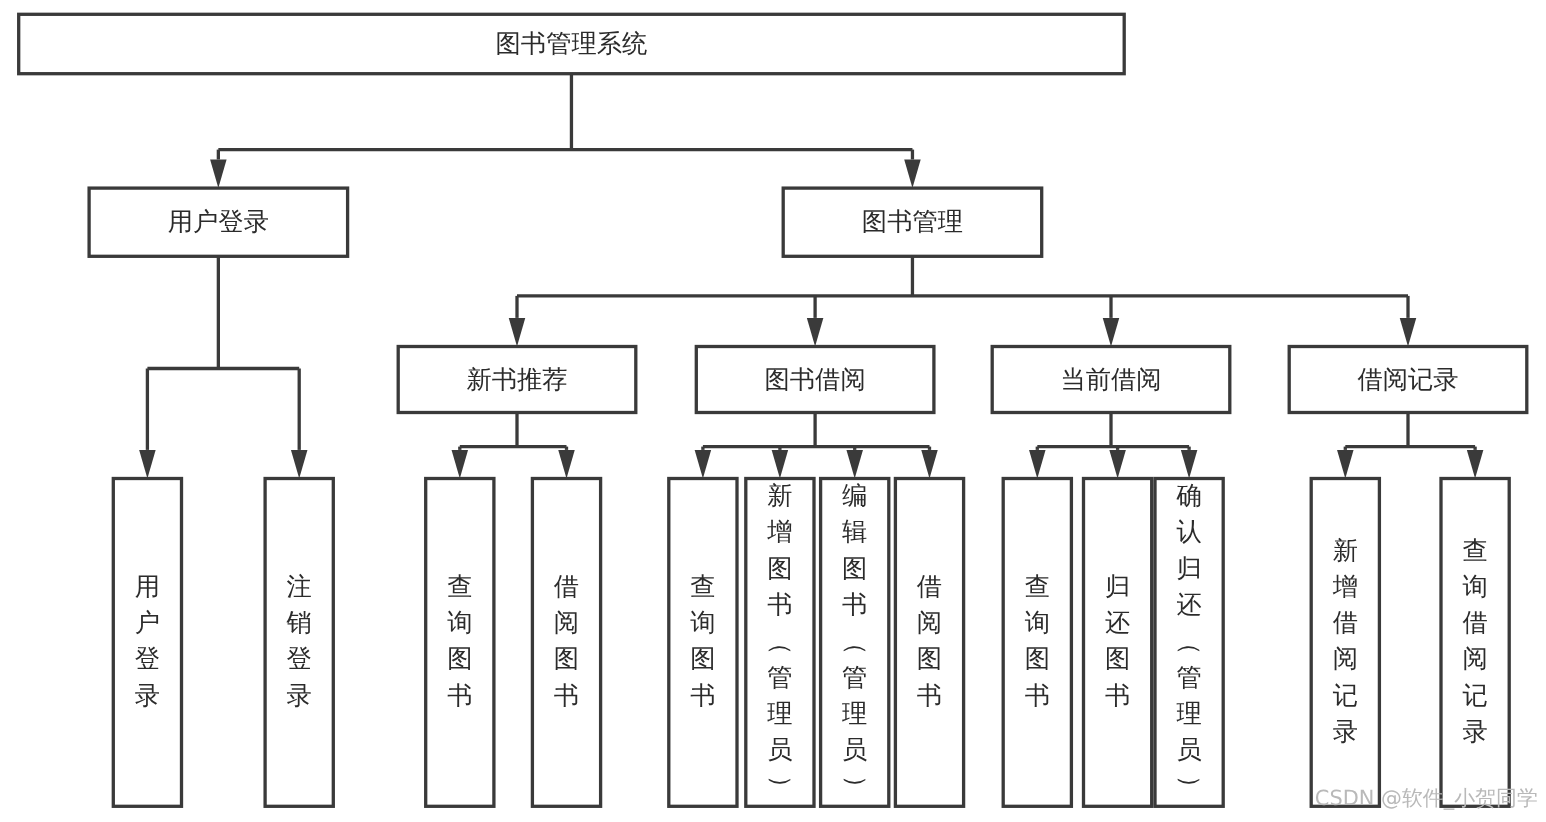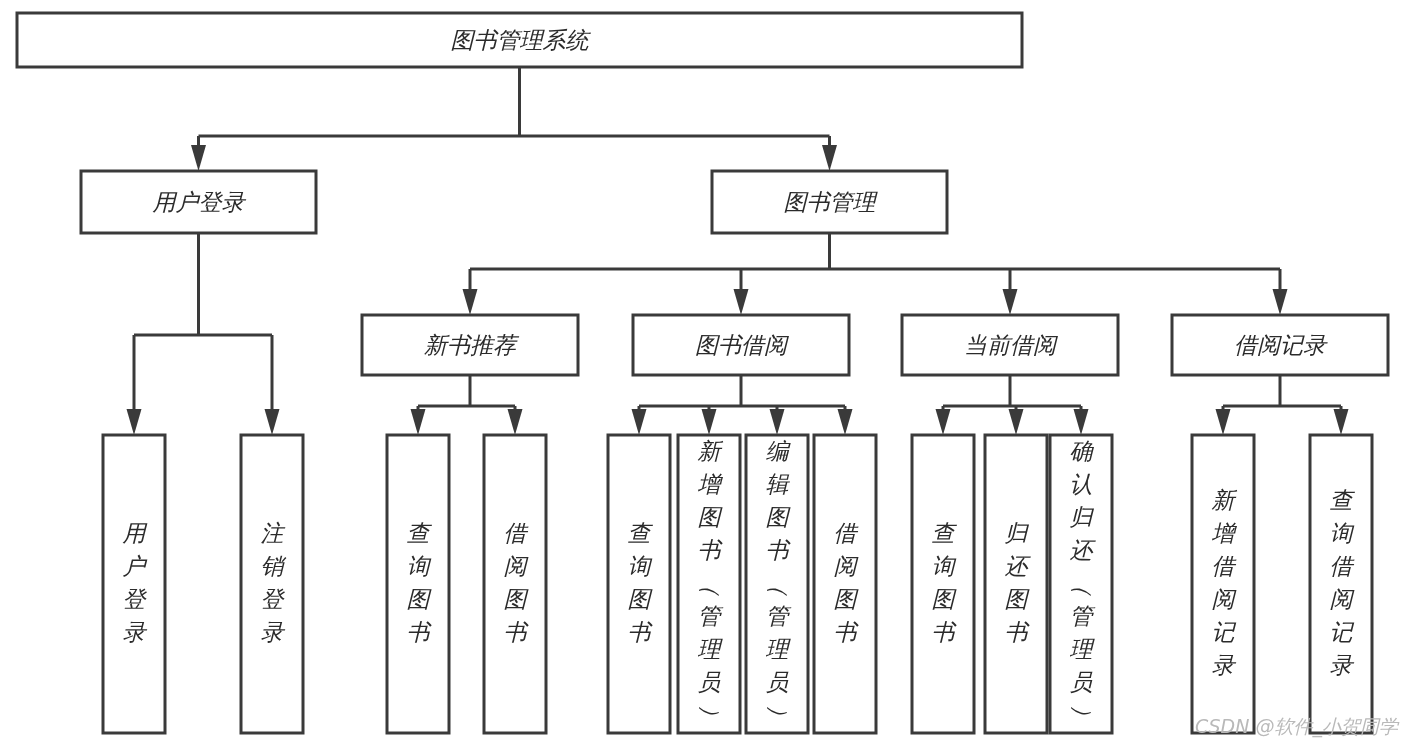--- a/index.html
+++ b/index.html
@@ -14,21 +14,20 @@
     position: relative;
     overflow: hidden;
     font-family: "DejaVu Sans", "Liberation Sans", sans-serif;
   }
   #diagram-root {
     position: absolute;
     left: 0;
     top: 0;
     width: 1405px;
     height: 641px;
-    font-style: italic;
   }
   svg.diagram-canvas {
     display: block;
     width: 1405px;
     height: 747px;
     background: #ffffff;
   }
   .node-box {
     fill: #ffffff;
     stroke: #3a3a3a;

